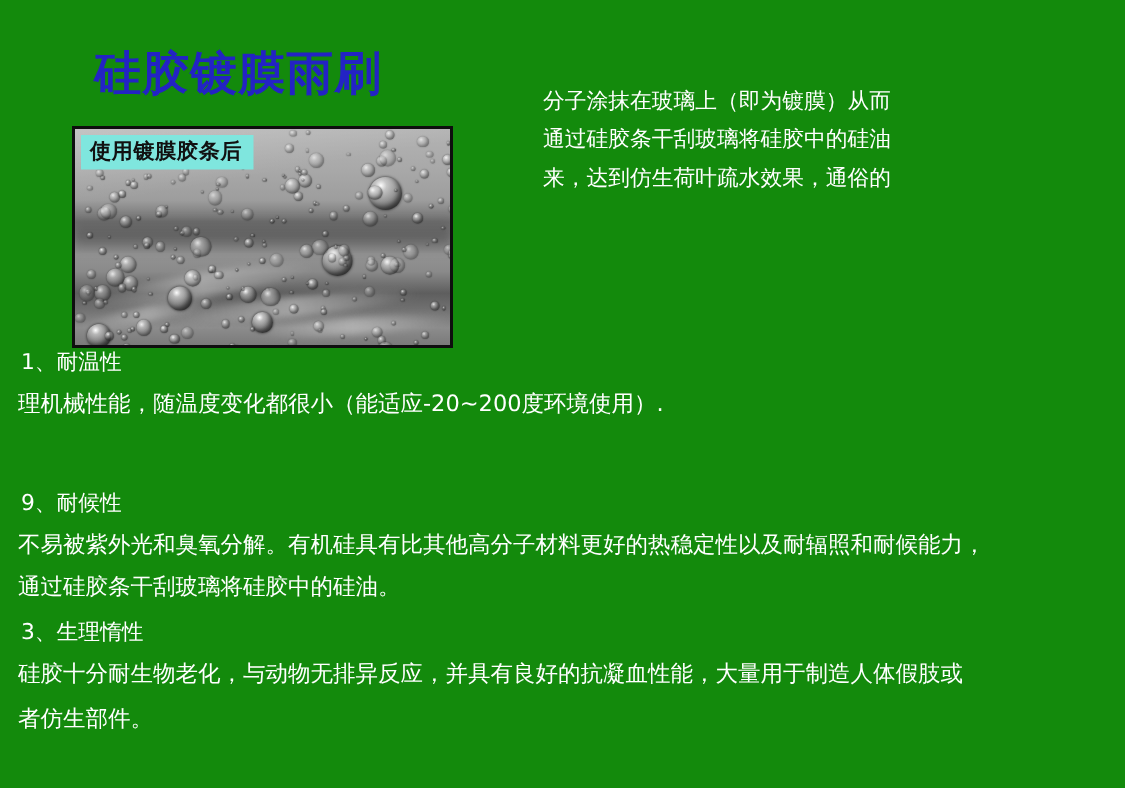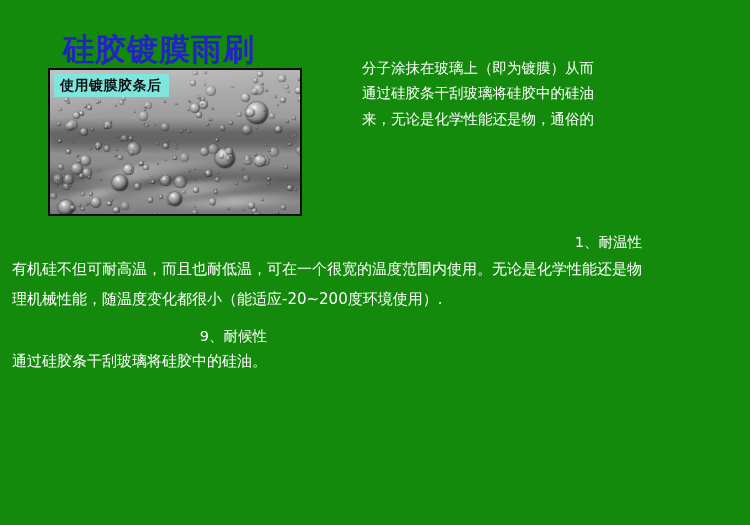--- a/index.html
+++ b/index.html
@@ -32,21 +32,21 @@
     font-weight: 700;
     color: #2323c4;
     letter-spacing: 1px;
     white-space: nowrap;
   }
 
   
   .photo-wrap {
     position: absolute;
     left: 48px;
-    top: 52px;
+    top: 68px;
     width: 254px;
     height: 148px;
     border: 2px solid #0e0e0e;
     box-sizing: border-box;
     overflow: hidden;
     background: #14b8a6;
   }
   .photo-bg {
     position: absolute;
     inset: 0;
@@ -126,21 +126,20 @@
   .section {
     position: absolute;
     color: #ffffff;
     white-space: nowrap;
   }
   .sec-head {
     font-size: 14.5px;
     line-height: 24px;
     font-weight: 400;
     padding-left: 14px;
-    text-align: right;
   }
   .sec-line {
     font-size: 15px;
     line-height: 30px;
     font-weight: 400;
     padding-left: 12px;
   }
   .sec-line.tight { line-height: 26px; }
 
   #sec1 { left: 0; top: 214px; }
@@ -381,28 +380,33 @@
         <div class="drop" style="left: 64px; top: 33.9px; width: 3.4px; height: 3.4px; opacity: 0.59;"></div>
         <div class="drop" style="left: 154px; top: 102.3px; width: 2.2px; height: 2.2px; opacity: 0.86;"></div>
         <div class="drop" style="left: 69.3px; top: 30.2px; width: 4.9px; height: 4.9px; opacity: 0.63;"></div>
       </div>
     <div class="photo-caption">使用镀膜胶条后</div>
   </div>
 
   <div class="principle">
     <span class="p-line">分子涂抹在玻璃上（即为镀膜）从而</span>
     <span class="p-line">通过硅胶条干刮玻璃将硅胶中的硅油</span>
-    <span class="p-line">来，无论是化学性能还是物，通俗的</span>
+    <span class="p-line">来，达到仿生荷叶疏水效果，通俗的</span>
   </div>
 
   <div class="section" id="sec1">
     <div class="sec-head">1、耐温性</div>
-    <div class="sec-line">有机硅不但可耐高温，而且也耐低温，可在一个很宽的温度范围内使用。无论是化学性能还是物</div>
     <div class="sec-line">理机械性能，随温度变化都很小（能适应-20~200度环境使用）.</div>
   </div>
 
   <div class="section" id="sec2">
     <div class="sec-head">9、耐候性</div>
+    <div class="sec-line">不易被紫外光和臭氧分解。有机硅具有比其他高分子材料更好的热稳定性以及耐辐照和耐候能力，</div>
     <div class="sec-line tight">通过硅胶条干刮玻璃将硅胶中的硅油。</div>
   </div>
 
+  <div class="section" id="sec3">
+    <div class="sec-head">3、生理惰性</div>
+    <div class="sec-line">硅胶十分耐生物老化，与动物无排异反应，并具有良好的抗凝血性能，大量用于制造人体假肢或</div>
+    <div class="sec-line">者仿生部件。</div>
+  </div>
 
 </div>
 
 </body></html>

